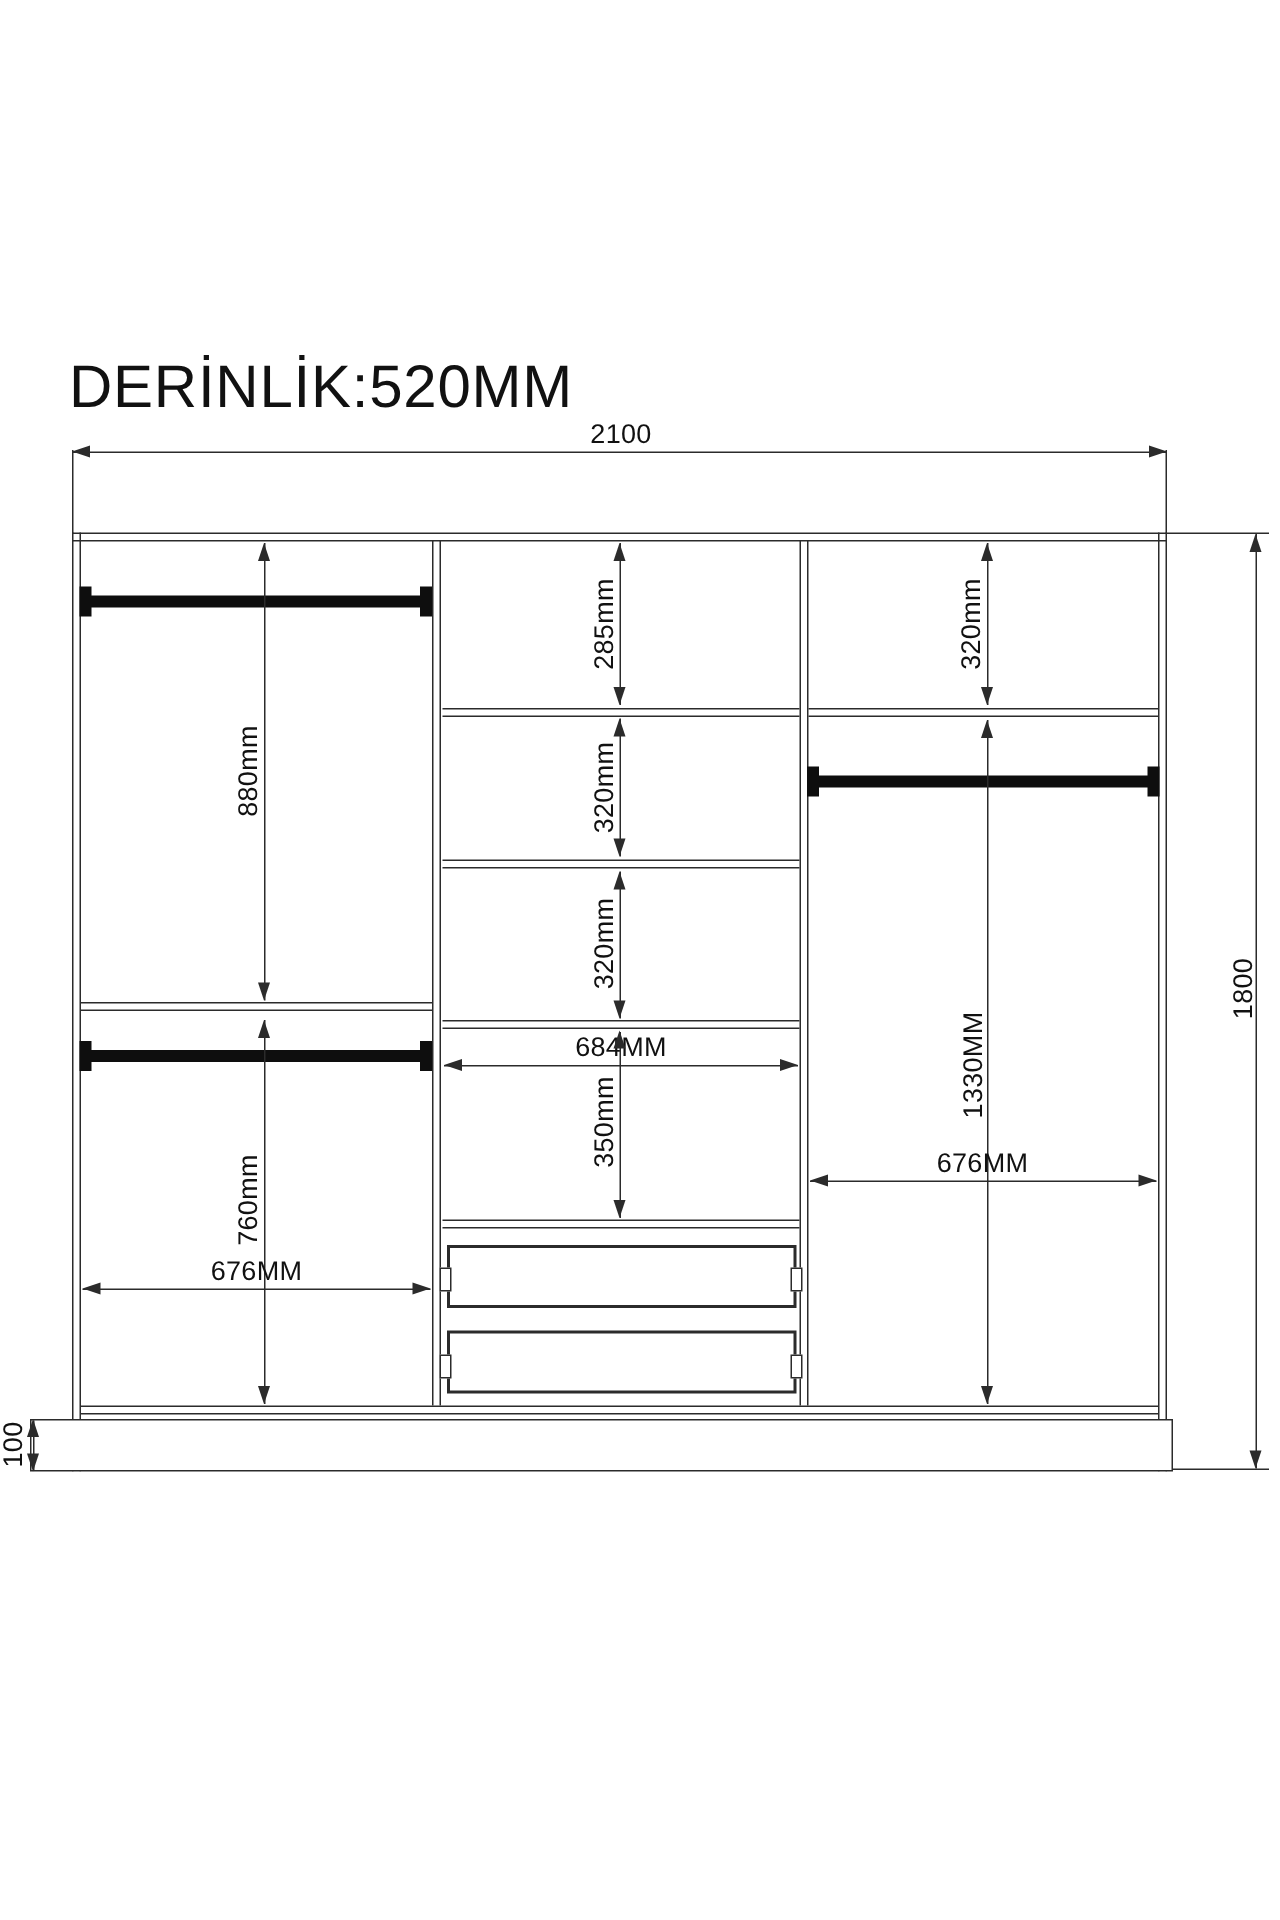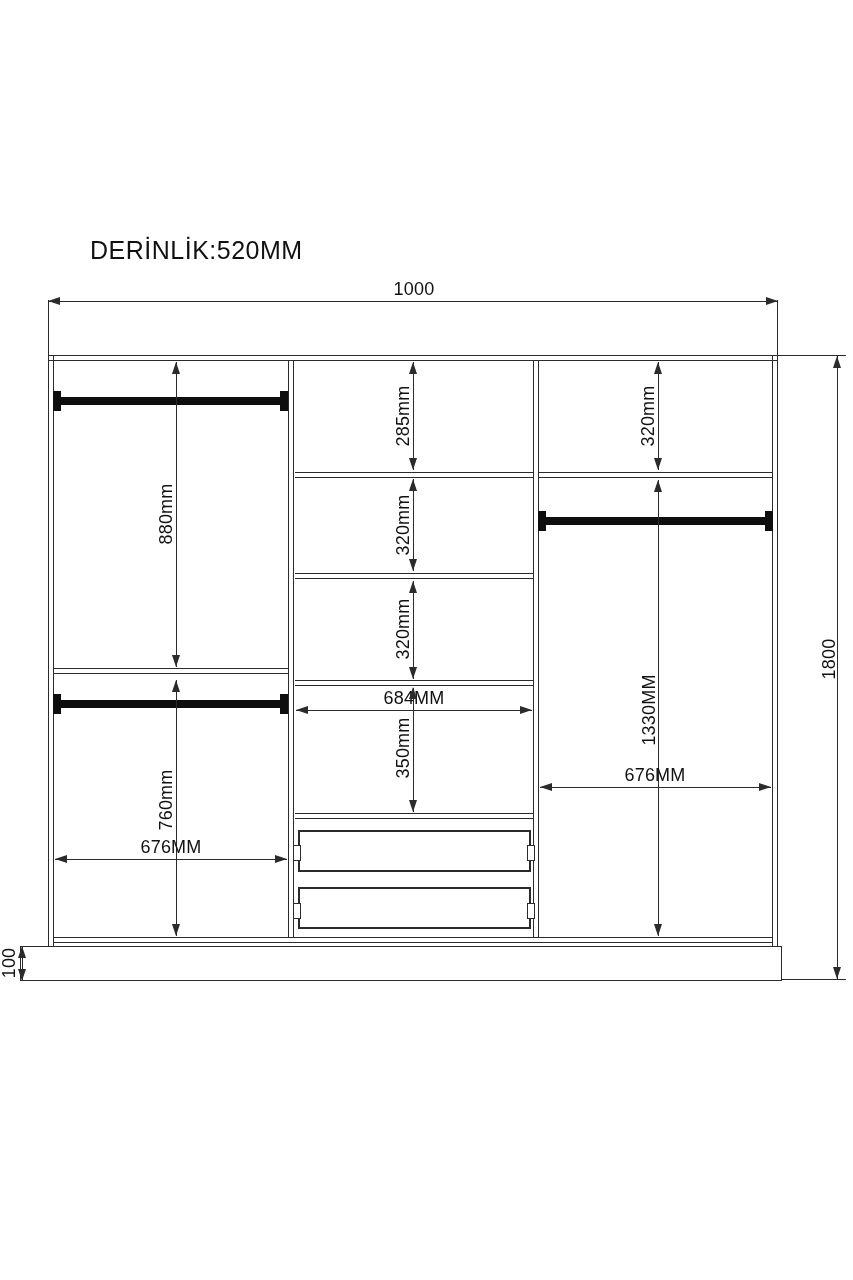--- a/index.html
+++ b/index.html
@@ -25,21 +25,21 @@
   .rodcap{position:absolute;width:8px;height:20px;background:var(--rod);}
   
   .au,.ad,.al,.ar{position:absolute;width:0;height:0;}
   .au{border-left:4px solid transparent;border-right:4px solid transparent;border-bottom:12px solid var(--line);}
   .ad{border-left:4px solid transparent;border-right:4px solid transparent;border-top:12px solid var(--line);}
   .al{border-top:4px solid transparent;border-bottom:4px solid transparent;border-right:12px solid var(--line);}
   .ar{border-top:4px solid transparent;border-bottom:4px solid transparent;border-left:12px solid var(--line);}
   
   .dt{position:absolute;font-size:18px;white-space:nowrap;transform:translate(-50%,-100%);letter-spacing:0.2px;}
   .dtv{position:absolute;font-size:18px;white-space:nowrap;transform:translate(-50%,-50%) rotate(-90deg);letter-spacing:0.2px;}
-  .title{position:absolute;font-size:25px;letter-spacing:0.5px;white-space:nowrap;margin-left:44px;}
+  .title{position:absolute;font-size:40px;letter-spacing:0.5px;white-space:nowrap;}
 </style>
 </head>
 <body>
 
 <div id="canvas">
 
   <div class="title" style="left:46px;top:236px;">DERİNLİK:520MM</div>
 
   <div class="dh" style="left:48px;top:355px;width:730px;"></div>
   <div class="dv" style="left:48px;top:355px;height:626px;"></div>
@@ -73,21 +73,21 @@
   <div class="clip" style="left:293px;top:845px;"></div>
   <div class="clip" style="left:527px;top:845px;"></div>
   <div class="clip" style="left:293px;top:903px;"></div>
   <div class="clip" style="left:527px;top:903px;"></div>
 
   <div class="vl" style="left:48px;top:300px;height:56px;"></div>
   <div class="vl" style="left:777px;top:300px;height:56px;"></div>
   <div class="hl" style="left:48px;top:301px;width:730px;"></div>
   <div class="al" style="left:48px;top:297px;"></div>
   <div class="ar" style="left:766px;top:297px;"></div>
-  <div class="dt" style="left:414px;top:300px;">1000</div>
+  <div class="dt" style="left:414px;top:300px;">2100</div>
 
   <div class="hl" style="left:778px;top:355px;width:68px;"></div>
   <div class="hl" style="left:782px;top:979px;width:64px;"></div>
   <div class="vl" style="left:837px;top:356px;height:623px;"></div>
   <div class="au" style="left:833px;top:356px;"></div>
   <div class="ad" style="left:833px;top:967px;"></div>
   <div class="dtv" style="left:829px;top:659px;">1800</div>
 
   <div class="vl" style="left:22px;top:947px;height:33px;"></div>
   <div class="au" style="left:18px;top:946px;"></div>

